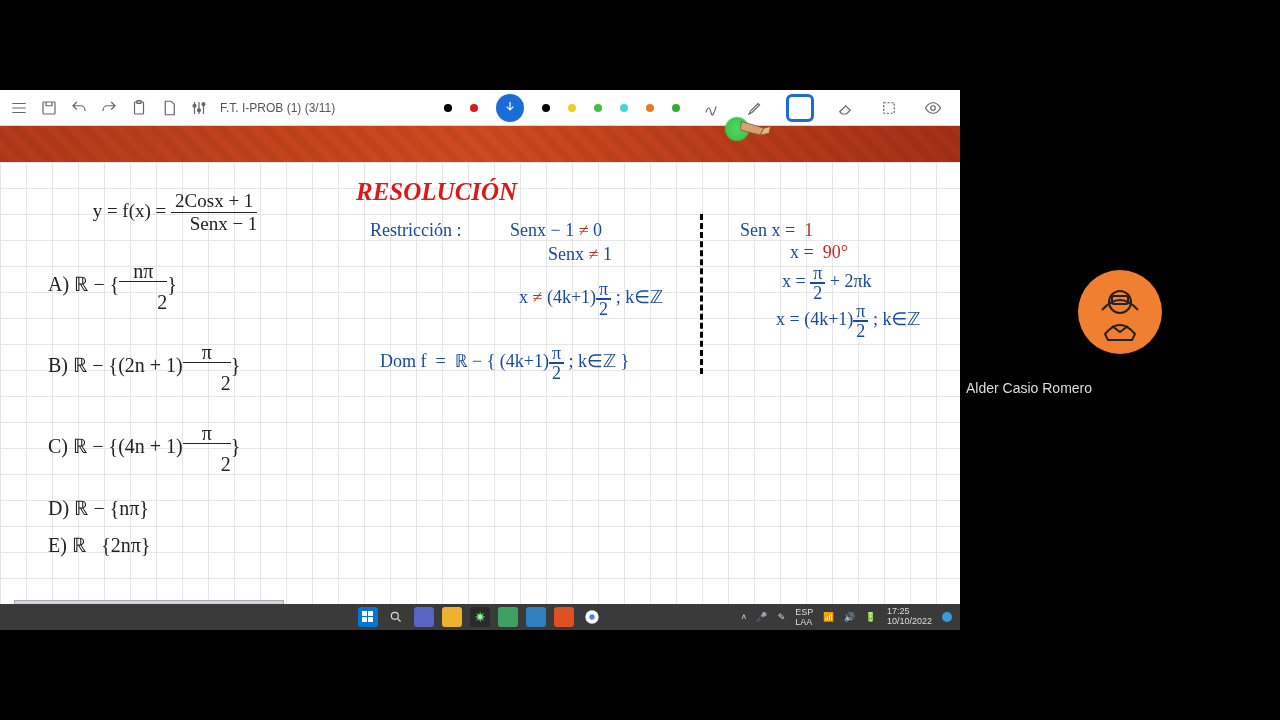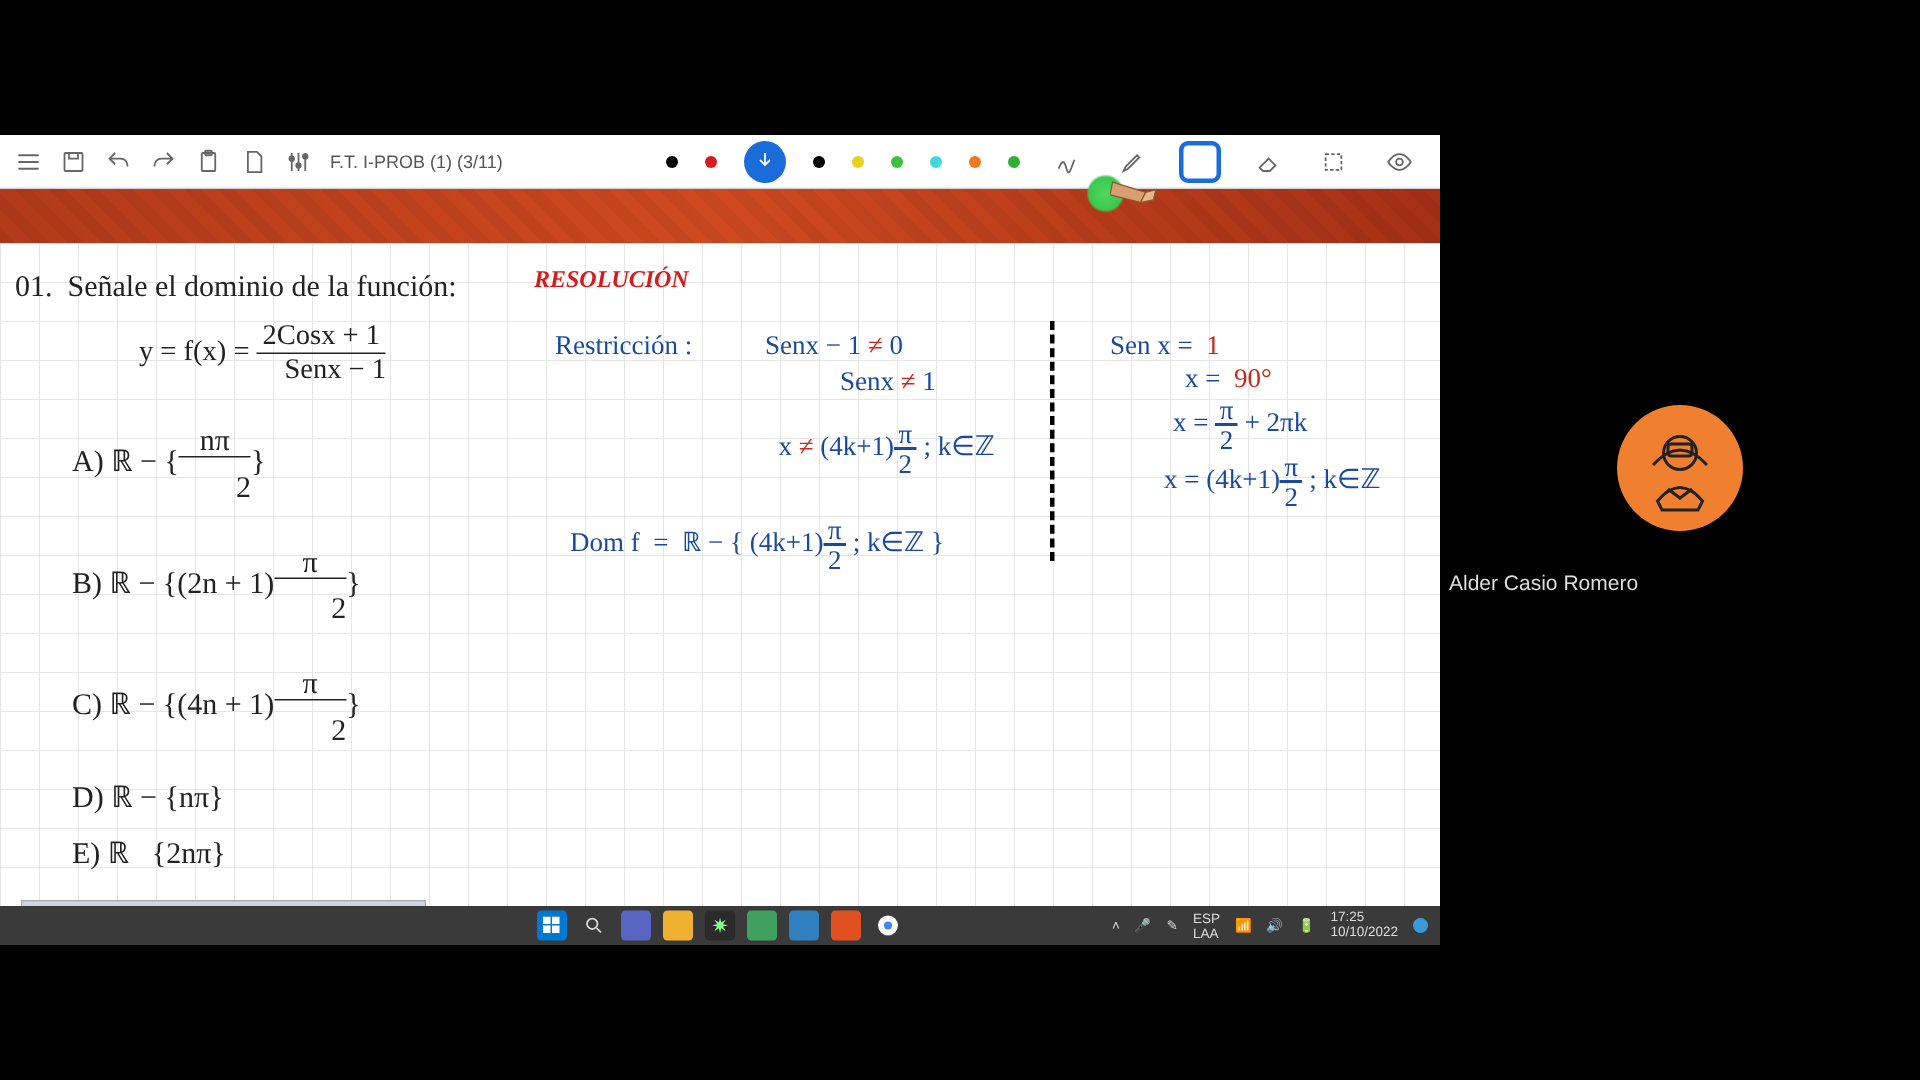--- a/index.html
+++ b/index.html
@@ -77,21 +77,21 @@
   .q { position:absolute; left:10px; top:18px; width:330px; font-family: 'Times New Roman', serif; color:#222; }
   .qnum { font-size:20px; }
   .formula { text-align:center; margin:10px 0 16px; font-size:19px; }
   .formula .frac { display:inline-block; vertical-align:middle; text-align:right; }
   .formula .frac .t { border-bottom:1.5px solid #222; padding:0 4px; }
   .opts div { font-size:20px; margin:10px 0; padding-left:38px; }
   .opts .frac { display:inline-block; vertical-align:middle; text-align:center; font-size:18px; }
   .opts .frac .t { border-bottom:1.5px solid #222; padding:0 3px; line-height:1; }
   .opts .frac .b { line-height:1; }
 
-  .resol { position:absolute; left:356px; top:16px; color:#d81a1a; font-weight:bold; font-style:italic; font-size:16px; font-family:'Times New Roman',serif; }
+  .resol { position:absolute; left:356px; top:16px; color:#d81a1a; font-weight:bold; font-style:italic; font-size:25px; font-family:'Times New Roman',serif; }
 
   .hand { font-family: 'Comic Sans MS', cursive; font-size:18px; position:absolute; }
   .blue { color:#1a4aa0; }
   .red { color:#c8281a; }
   .hfrac { display:inline-block; vertical-align:middle; text-align:center; line-height:1; }
   .hfrac .ht { border-bottom:2px solid currentColor; padding:0 3px; }
 
   .vdash {
     position:absolute; left:700px; top:52px; height:160px;
     border-left: 3px dashed #000;
@@ -227,24 +227,20 @@
           </svg>
         </div>
     </div>
   </div>
 
   <div class="banner"></div>
 
   <div class="canvas">
 
     <div class="q">
-      <div class="qnum">
-        <span>01.</span>
-        &nbsp;<span>Señale el dominio de la función:</span>
-      </div>
       <div class="formula">
         <span>y = f(x) =</span>
         <span class="frac">
           <div class="t">2Cosx + 1</div>
           <div>Senx − 1</div>
         </span>
       </div>
       <div class="opts">
         <div>A) ℝ − {<span class="frac"><div class="t">nπ</div><div class="b">2</div></span>}</div>
         <div>B) ℝ − {(2n + 1)<span class="frac"><div class="t">π</div><div class="b">2</div></span>}</div>
@@ -256,21 +252,21 @@
 
     <div class="resol">RESOLUCIÓN</div>
 
     <div class="hand blue" style="left:370px; top:58px;text-align:center;">Restricción :</div>
 
     <div class="hand blue" style="left:510px; top:58px;text-align:center;">
       <span>Senx − 1</span>
       <span class="red">≠</span>
       <span>0</span>
     </div>
-    <div class="hand blue" style="left:560px; top:82px;font-family:Liberation Serif, serif;">
+    <div class="hand blue" style="left:548px; top:82px;font-family:Liberation Serif, serif;">
       <span>Senx</span>
       <span class="red">≠</span>
       <span>1</span>
     </div>
     <div class="hand blue" style="left:519px; top:118px;">
       <span>x</span>
       <span class="red">≠</span>
       (4k+1)<span class="hfrac"><div class="ht">π</div><div>2</div></span> ; k∈ℤ
     </div>
 

